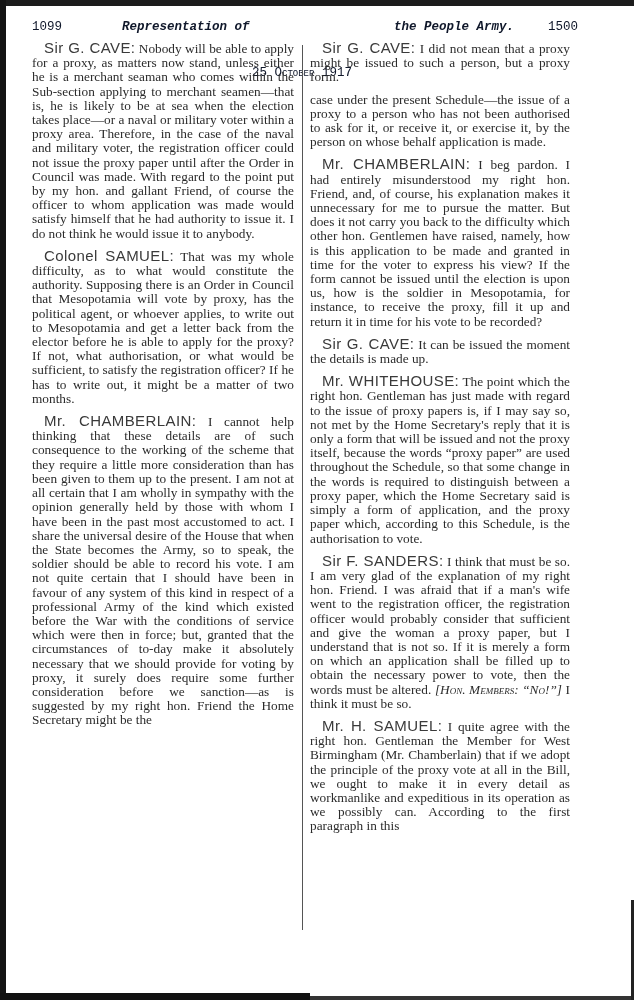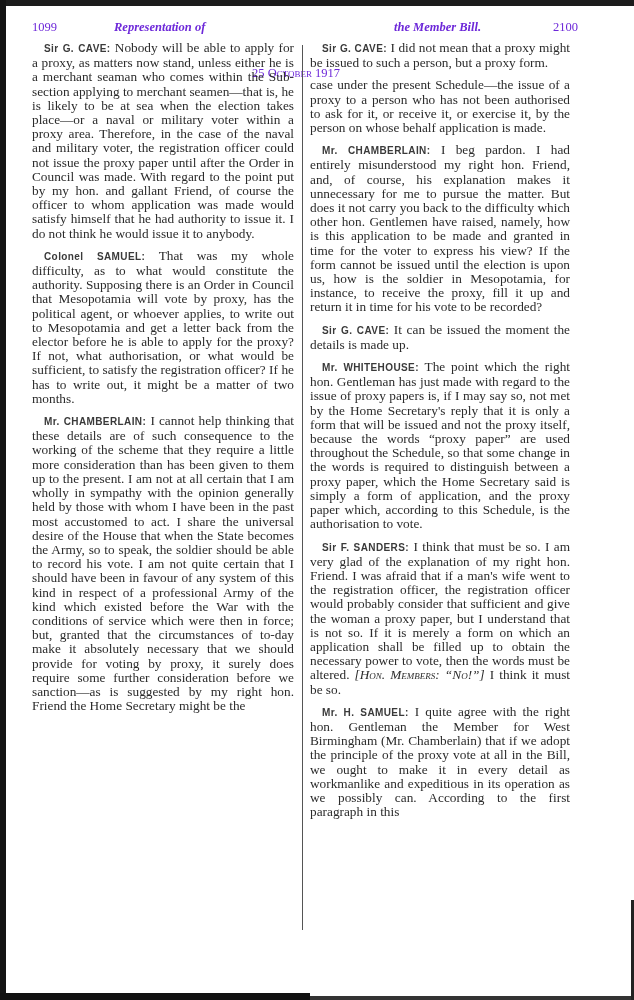--- a/index.html
+++ b/index.html
@@ -10,62 +10,62 @@
     color: #2a2a2a;
   }
   .scan-top { position: absolute; left: 0; top: 0; width: 634px; height: 6px; background: #1c1c1c; }
   .scan-left { position: absolute; left: 0; top: 0; width: 6px; height: 1000px; background: #141414; }
   .scan-bottom { position: absolute; left: 0; top: 993px; width: 310px; height: 7px; background: #111; }
   .scan-bottom2 { position: absolute; left: 310px; top: 996px; width: 324px; height: 4px; background: #333; }
   .scan-right { position: absolute; right: 0; top: 900px; width: 3px; height: 100px; background: #222; }
 
   .page-header {
     position: absolute; left: 32px; top: 20px; width: 540px; height: 18px;
-    font-family: Liberation Serif, serif; font-size: 12.5px; color: #6d28d9;
+    font-family: Liberation Mono, monospace; font-size: 12.5px; color: #0f172a;
   }
   .page-header span { position: absolute; top: 0; white-space: nowrap; }
   .h-left-num { left: 0; }
-  .h-title-left { left: 82px; font-style: italic; font-weight: bold; }
+  .h-title-left { left: 90px; font-style: italic; font-weight: bold; }
   .h-date { left: 220px; font-variant: small-caps; margin-top: 46px; }
   .h-title-right { left: 362px; font-style: italic; font-weight: bold; }
   .h-right-num { right: -6px; }
 
   .column {
     position: absolute; top: 41px;
     font-family: "Liberation Serif", serif;
     font-size: 13.3px; line-height: 14.2px;
     text-align: justify; color: #2b2b2b;
   }
   .col-left { left: 32px; width: 262px; }
   .col-right { left: 310px; width: 260px; }
   .col-rule { position: absolute; left: 302px; top: 45px; width: 1px; height: 885px; background: #555; }
 
   .speech { margin: 0 0 8px 0; text-indent: 12px; hyphens: none; }
   .speech.continued { text-indent: 0; }
   .speaker {
     font-family: "Liberation Sans", "DejaVu Sans", sans-serif;
-    font-weight: bold; font-size: 10px; letter-spacing: 0.4px; color: #3a3a3a;
+    font-weight: normal; font-size: 15px; letter-spacing: 0.4px; color: #3a3a3a;
   }
   .sc { font-variant: small-caps; font-style: italic; }
 </style>
 </head>
 <body>
 
 <div class="scan-top"></div>
 <div class="scan-left"></div>
 <div class="scan-bottom"></div>
 <div class="scan-bottom2"></div>
 <div class="scan-right"></div>
 
 <div class="page-header">
   <span class="h-left-num">1099</span>
   <span class="h-title-left">Representation of</span>
   <span class="h-date">25 October 1917</span>
-  <span class="h-title-right">the Member Bill.</span>
-  <span class="h-right-num">2100</span>
+  <span class="h-title-right">the People Army.</span>
+  <span class="h-right-num">1500</span>
 </div>
 
 <div class="col-rule"></div>
 
 <div class="column col-left">
   <p class="speech">
     <span class="speaker">Sir G. CAVE:</span>
     <span>Nobody will be able to apply for a proxy, as matters now stand, unless either he is a merchant seaman who comes within the Sub-section applying to merchant seamen—that is, he is likely to be at sea when the election takes place—or a naval or military voter within a proxy area. Therefore, in the case of the naval and military voter, the registration officer could not issue the proxy paper until after the Order in Council was made. With regard to the point put by my hon. and gallant Friend, of course the officer to whom application was made would satisfy himself that he had authority to issue it. I do not think he would issue it to anybody.</span>
   </p>
   <p class="speech">

